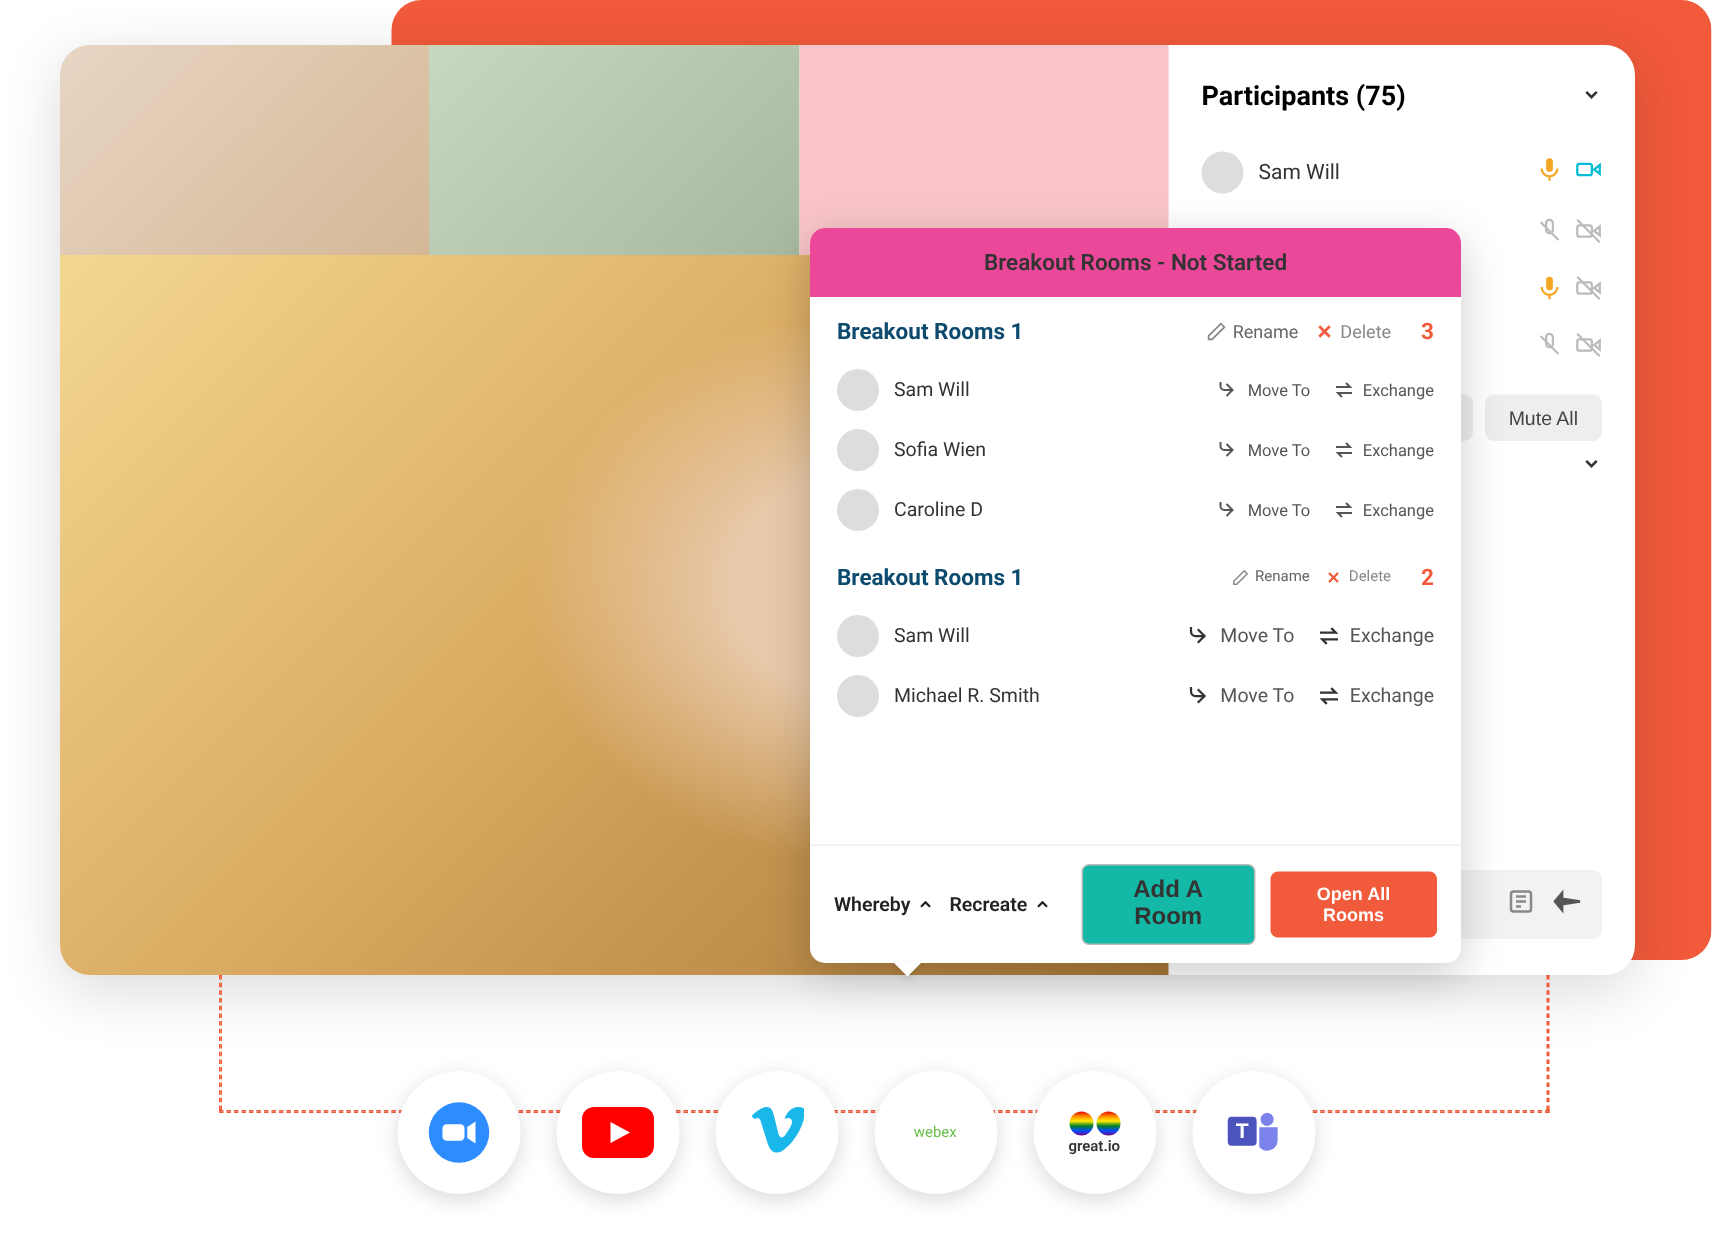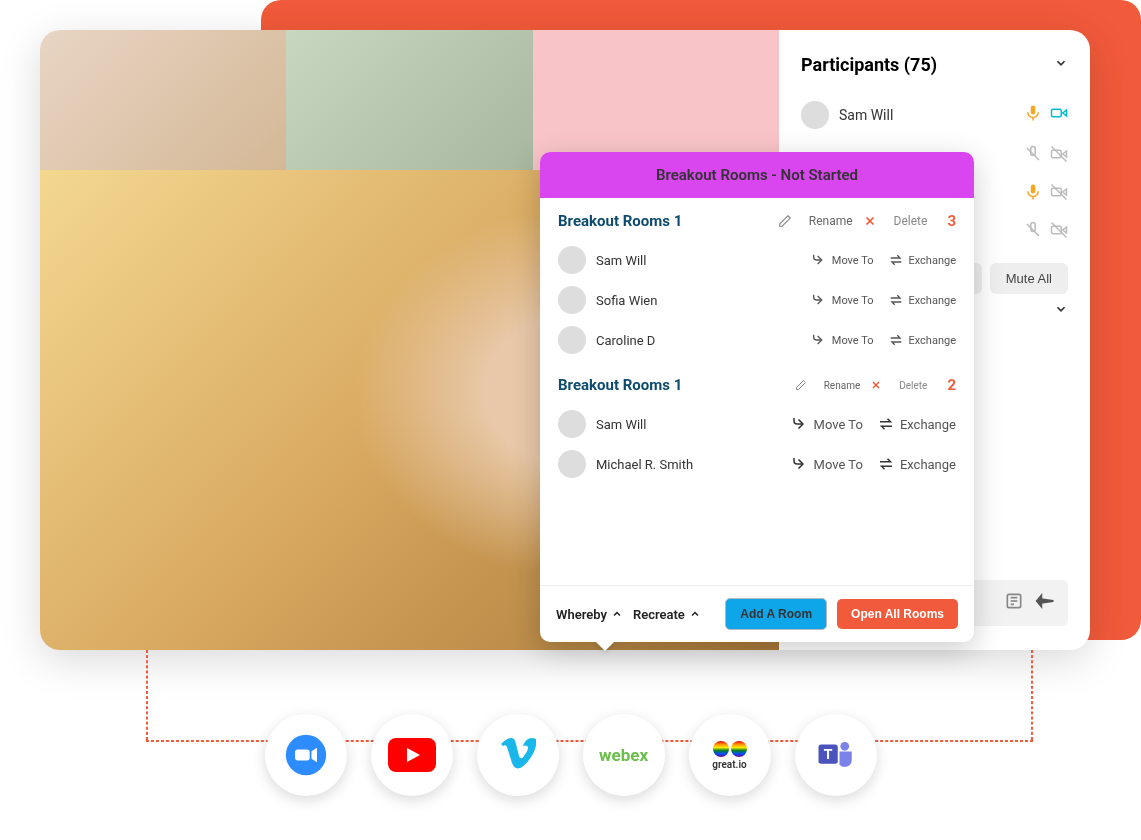--- a/index.html
+++ b/index.html
@@ -128,21 +128,21 @@
     left: 540px;
     width: 434px;
     height: 490px;
     background: #fff;
     border-radius: 10px;
     box-shadow: 0 8px 30px rgba(0,0,0,0.2);
     display: flex;
     flex-direction: column;
   }
   .modal-header {
-    background: #d946ef;
+    background: #ec4899;
     padding: 14px;
     text-align: center;
     font-weight: 600;
     font-size: 15px;
     color: #333;
     border-radius: 10px 10px 0 0;
   }
   .modal-body {
     flex: 1;
     overflow: auto;
@@ -156,22 +156,22 @@
     margin-bottom: 10px;
   }
   .room-title {
     font-weight: 700;
     font-size: 15px;
     color: #0c4a6e;
     flex: 1;
   }
   .room-action {
     display: flex;
-    align-items: flex-end;
-    gap: 17px;
+    align-items: flex-start;
+    gap: 4px;
     font-size: 12px;
     color: #666;
     cursor: pointer;
   }
   .room-action.red { color: #f15a3a; }
   .room-count { color: #f15a3a; font-weight: 700; font-size: 15px; margin-left: 10px; }
   .member-row {
     display: flex;
     align-items: center;
     gap: 10px;
@@ -208,24 +208,24 @@
     font-weight: 600;
     color: #222;
     display: flex;
     align-items: center;
     gap: 4px;
     cursor: pointer;
   }
   .footer-spacer { flex: 1; }
   .outline-btn {
     border: 1px solid #bbb;
-    background: #0ea5e9;
+    background: #14b8a6;
     border-radius: 5px;
     padding: 8px 14px;
-    font-size: 12px;
+    font-size: 16px;
     font-weight: 600;
     color: #333;
     cursor: pointer;
   }
   .primary-btn {
     border: none;
     background: #f15a3a;
     border-radius: 5px;
     padding: 8px 14px;
     font-size: 12px;
@@ -611,21 +611,21 @@
     <svg width="48" height="34" viewBox="0 0 48 34">
         <rect width="48" height="34" rx="8" fill="#FF0000"></rect>
         <polygon points="19,10 19,24 32,17" fill="#fff"></polygon>
       </svg>
   </div>
   <div class="integration-icon">
     <svg width="40" height="36" viewBox="0 0 40 36">
         <path d="M38 8c-1 7-7 17-14 22-5 3-8 1-10-4L9 10c-1-2-2-2-4-1L3 7c3-3 7-6 10-6 3 0 4 2 5 6l3 12c1 3 3 3 5 0 2-3 4-6 4-8 0-3-3-3-5-2 2-6 7-10 13-7z" fill="#1AB7EA"></path>
       </svg>
   </div>
-  <div class="integration-icon" style="color:#6abf4b;font-weight:700;font-size:17px;">
+  <div class="integration-icon" style="color:#6abf4b;font-weight:400;font-size:10px;">
     <span>webex</span>
   </div>
   <div class="integration-icon" style="flex-direction:column;gap:2px;">
     <div style="display:flex;gap:2px;">
       <span style="width:16px;height:16px;border-radius:50%;background:linear-gradient(180deg,#e40303,#ff8c00,#ffed00,#008026,#004dff,#750787)"></span>
       <span style="width:16px;height:16px;border-radius:50%;background:linear-gradient(180deg,#e40303,#ff8c00,#ffed00,#008026,#004dff,#750787)"></span>
     </div>
     <span style="font-size:10px;color:#333">great.io</span>
   </div>
   <div class="integration-icon">

